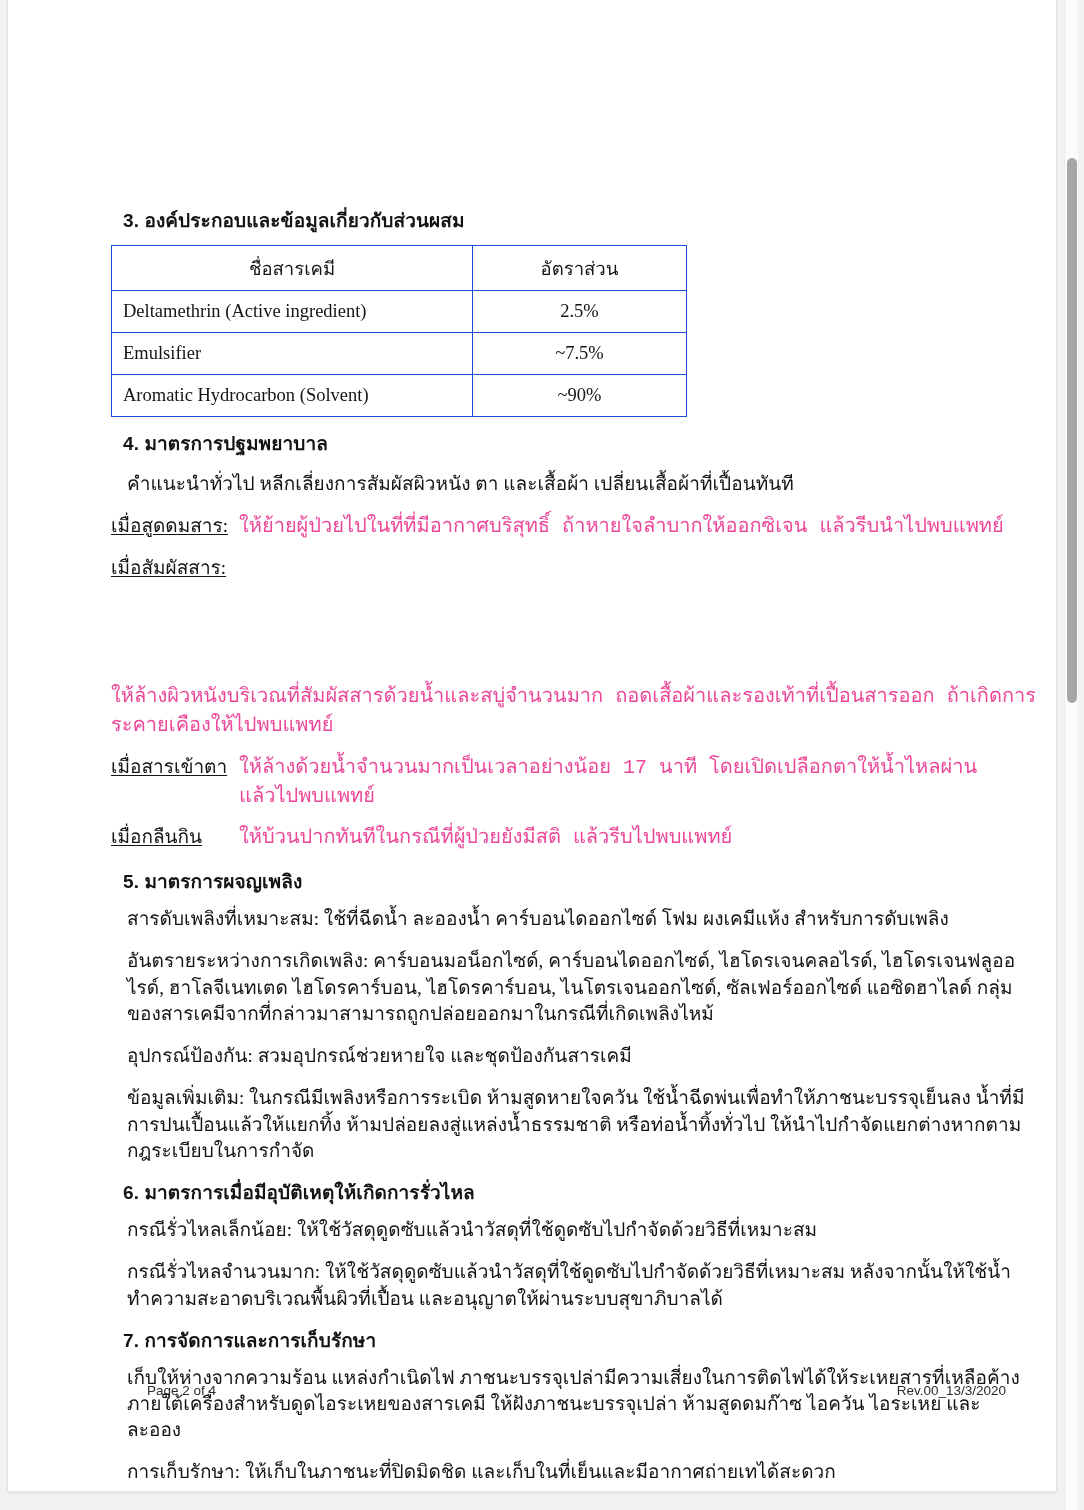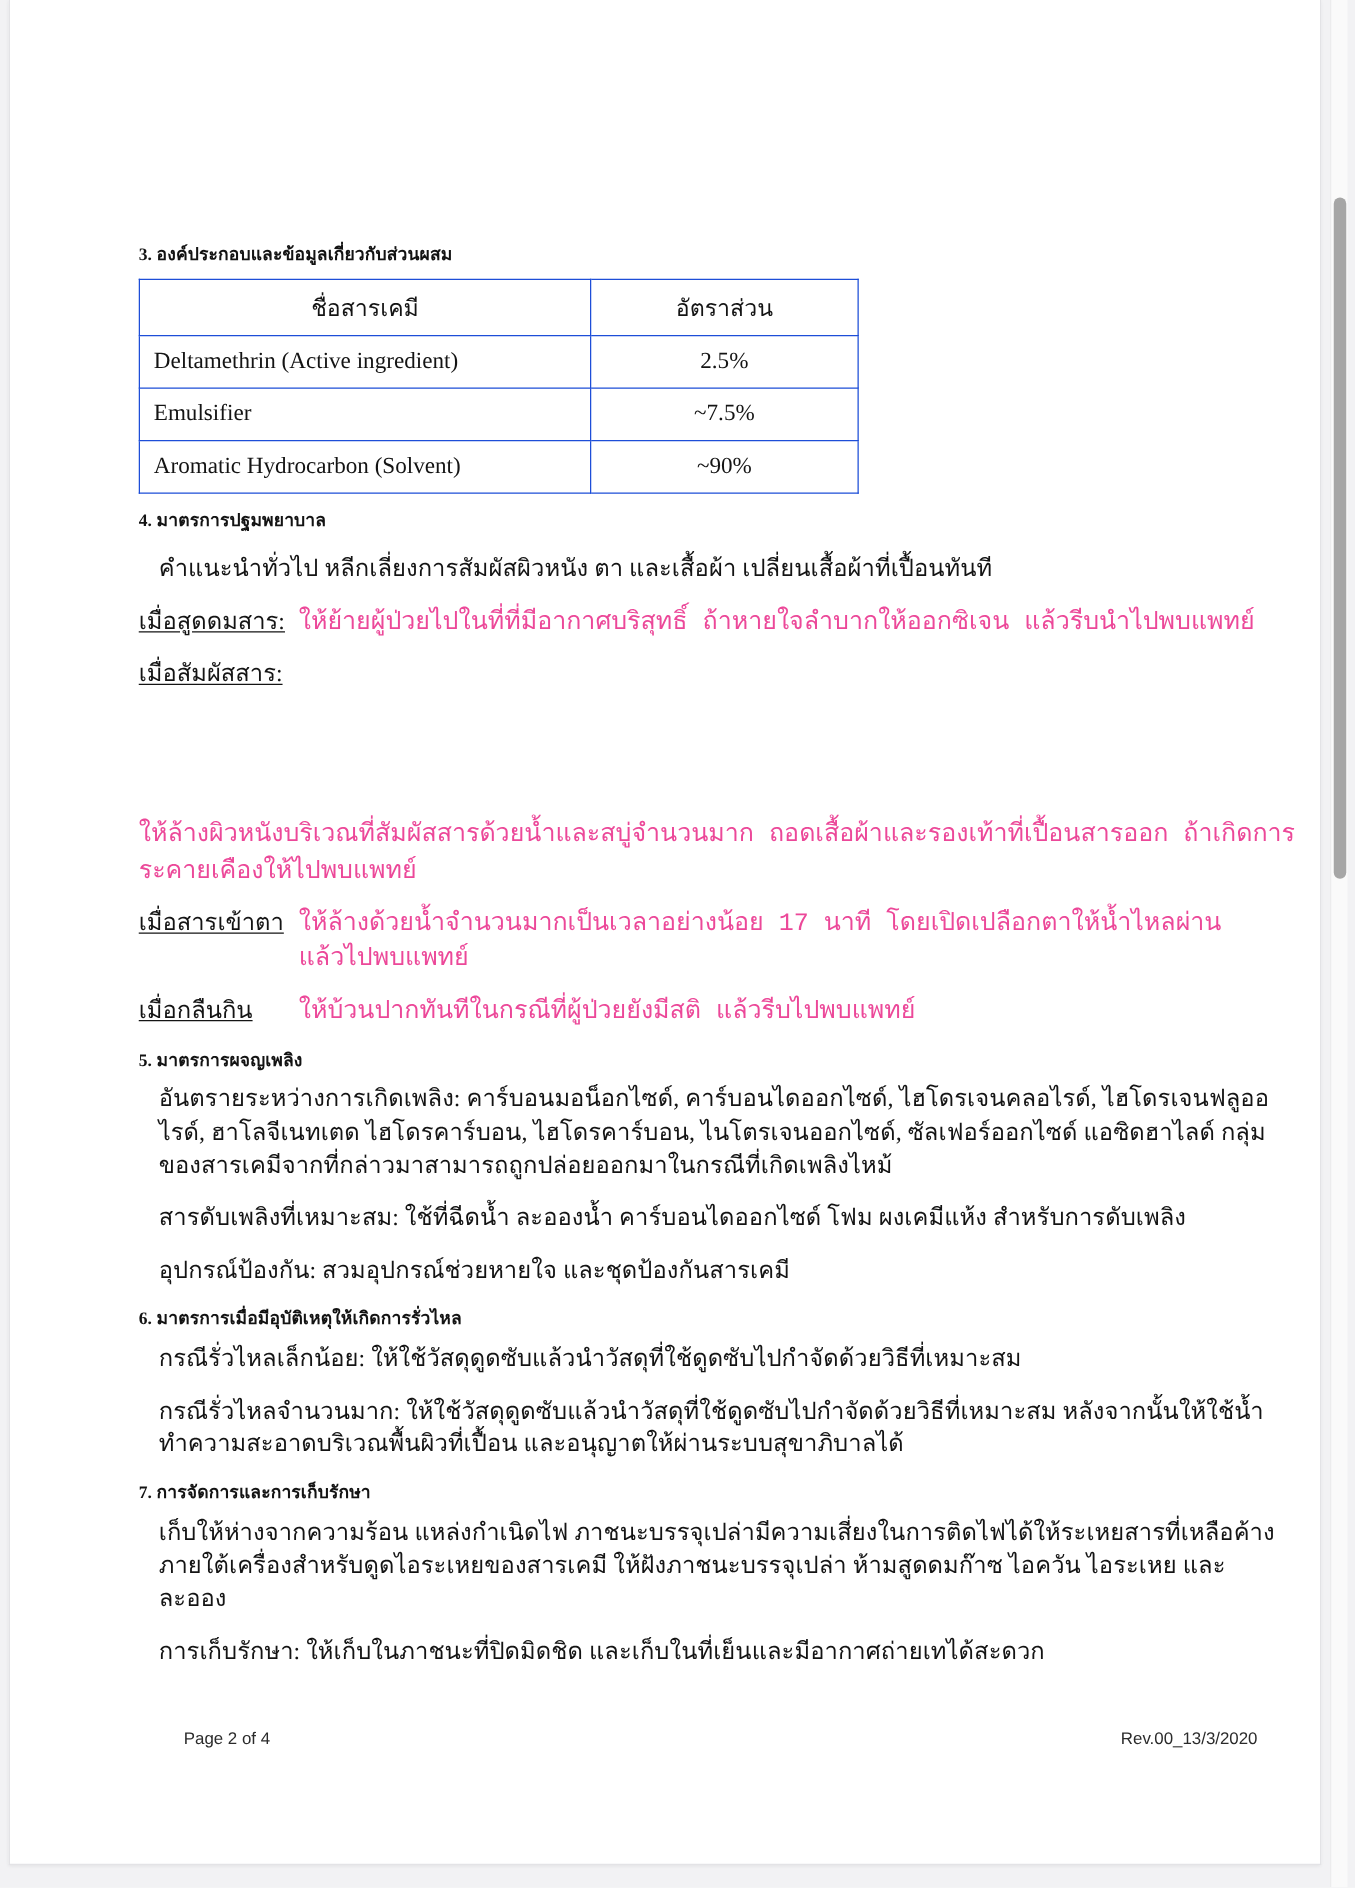--- a/index.html
+++ b/index.html
@@ -38,27 +38,27 @@
   #page-body {
     position: absolute;
     left: 103px;
     top: 0;
     width: 930px;
     height: 100%;
   }
 
   
   .h-sec {
-    font-family: Liberation Serif, serif;
+    font-family: Liberation Sans, sans-serif;
     font-weight: bold;
-    font-size: 14px;
+    font-size: 19px;
     color: #131313;
     letter-spacing: 0.1px;
     line-height: 1.32;
-    margin: 0;
+    margin: 12px;
   }
 
   .para {
     font-family: Liberation Serif, serif;
     font-size: 19px;
     color: #141414;
     line-height: 1.38;
     margin: 16px;
     letter-spacing: 0.05px;
   }
@@ -198,26 +198,27 @@
         <span class="fa-def">ให้ล้างด้วยน้ำจำนวนมากเป็นเวลาอย่างน้อย 17 นาที โดยเปิดเปลือกตาให้น้ำไหลผ่าน แล้วไปพบแพทย์</span>
       </div>
 
       <div class="fa-row" style="margin-top:13px;">
         <span class="fa-term">เมื่อกลืนกิน</span>
         <span class="fa-def">ให้บ้วนปากทันทีในกรณีที่ผู้ป่วยยังมีสติ แล้วรีบไปพบแพทย์</span>
       </div>
 
       <h2 class="h-sec" style="margin-top:16px;">5. มาตรการผจญเพลิง</h2>
 
+      <p class="para" style="margin-top:11px;">สารดับเพลิงที่เหมาะสม:  ใช้ที่ฉีดน้ำ ละอองน้ำ คาร์บอนไดออกไซด์ โฟม ผงเคมีแห้ง สำหรับการดับเพลิง</p>
+
       <p class="para" style="margin-top:8px;">อันตรายระหว่างการเกิดเพลิง: คาร์บอนมอน็อกไซด์, คาร์บอนไดออกไซด์, ไฮโดรเจนคลอไรด์, ไฮโดรเจนฟลูออไรด์, ฮาโลจีเนทเตด ไฮโดรคาร์บอน, ไฮโดรคาร์บอน, ไนโตรเจนออกไซด์, ซัลเฟอร์ออกไซด์ แอซิดฮาไลด์  กลุ่มของสารเคมีจากที่กล่าวมาสามารถถูกปล่อยออกมาในกรณีที่เกิดเพลิงไหม้</p>
 
-      <p class="para" style="margin-top:11px;">สารดับเพลิงที่เหมาะสม:  ใช้ที่ฉีดน้ำ ละอองน้ำ คาร์บอนไดออกไซด์ โฟม ผงเคมีแห้ง สำหรับการดับเพลิง</p>
-
       <p class="para" style="margin-top:8px;">อุปกรณ์ป้องกัน: สวมอุปกรณ์ช่วยหายใจ และชุดป้องกันสารเคมี</p>
 
+      <p class="para" style="margin-top:8px;">ข้อมูลเพิ่มเติม:  ในกรณีมีเพลิงหรือการระเบิด ห้ามสูดหายใจควัน ใช้น้ำฉีดพ่นเพื่อทำให้ภาชนะบรรจุเย็นลง น้ำที่มีการปนเปื้อนแล้วให้แยกทิ้ง ห้ามปล่อยลงสู่แหล่งน้ำธรรมชาติ หรือท่อน้ำทิ้งทั่วไป ให้นำไปกำจัดแยกต่างหากตามกฎระเบียบในการกำจัด</p>
 
       <h2 class="h-sec" style="margin-top:9px;">6. มาตรการเมื่อมีอุบัติเหตุให้เกิดการรั่วไหล</h2>
 
       <p class="para" style="margin-top:10px;">กรณีรั่วไหลเล็กน้อย:  ให้ใช้วัสดุดูดซับแล้วนำวัสดุที่ใช้ดูดซับไปกำจัดด้วยวิธีที่เหมาะสม</p>
 
       <p class="para" style="margin-top:8px;">กรณีรั่วไหลจำนวนมาก:  ให้ใช้วัสดุดูดซับแล้วนำวัสดุที่ใช้ดูดซับไปกำจัดด้วยวิธีที่เหมาะสม หลังจากนั้นให้ใช้น้ำทำความสะอาดบริเวณพื้นผิวที่เปื้อน และอนุญาตให้ผ่านระบบสุขาภิบาลได้</p>
 
       <h2 class="h-sec" style="margin-top:11px;">7. การจัดการและการเก็บรักษา</h2>
 
       <p class="para" style="margin-top:10px;">เก็บให้ห่างจากความร้อน แหล่งกำเนิดไฟ ภาชนะบรรจุเปล่ามีความเสี่ยงในการติดไฟได้ให้ระเหยสารที่เหลือค้างภายใต้เครื่องสำหรับดูดไอระเหยของสารเคมี ให้ฝังภาชนะบรรจุเปล่า ห้ามสูดดมก๊าซ ไอควัน ไอระเหย และละออง</p>

